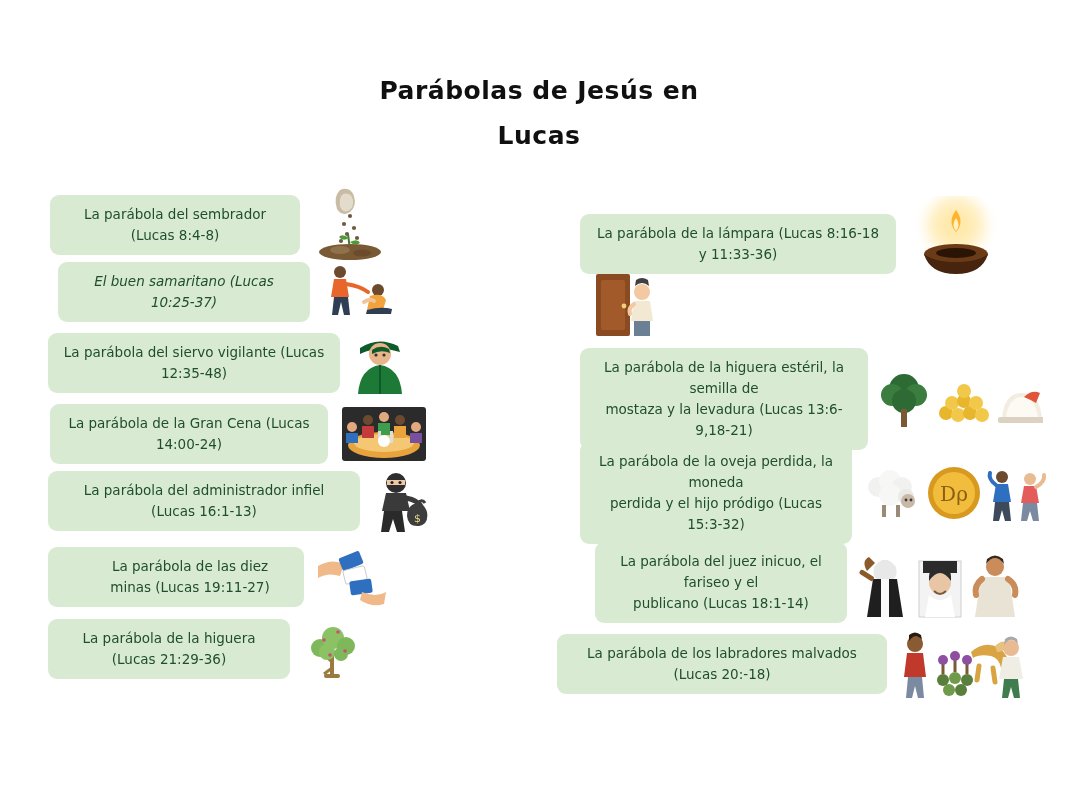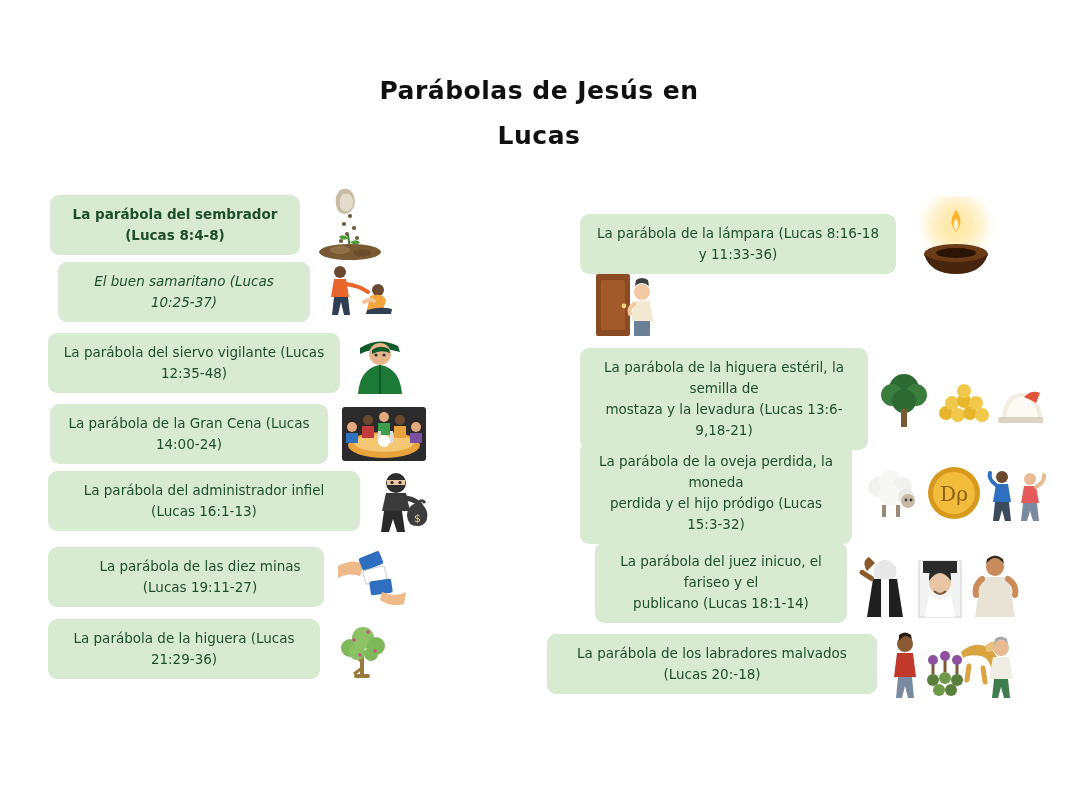--- a/index.html
+++ b/index.html
@@ -69,21 +69,21 @@
   svg { display: block; }
 </style>
 </head>
 <body>
 
 <div class="title">Parábolas de Jesús en
 Lucas</div>
 
 <div class="column col-left">
 
-  <div class="item" style="top:186px; left:10px;font-weight:bold;">
+  <div class="item" style="top:186px; left:10px;">
     <div class="pill" style="width:250px;">La parábola del sembrador (Lucas 8:4-8)</div>
     <div class="art">
       <svg width="76" height="78" viewBox="0 0 76 78">
         <path d="M30 4 q10 -4 14 6 q3 10 -4 16 q-8 5 -13 -3 q-4 -12 3 -19z" fill="#c8bca4"></path>
         <path d="M33 8 q8 -2 10 6 q1 8 -5 11 q-6 2 -8 -5 q-1 -9 3 -12z" fill="#e3dbcb"></path>
         <circle cx="40" cy="30" r="2.1" fill="#6d5b3e"></circle>
         <circle cx="34" cy="38" r="2.1" fill="#6d5b3e"></circle>
         <circle cx="44" cy="42" r="2.1" fill="#6d5b3e"></circle>
         <circle cx="37" cy="48" r="2.1" fill="#6d5b3e"></circle>
         <circle cx="47" cy="52" r="2.1" fill="#6d5b3e"></circle>
@@ -168,34 +168,34 @@
         <path d="M36 28 q12 2 16 10" stroke="#3a3a3a" stroke-width="5" fill="none" stroke-linecap="round"></path>
         <path d="M14 41 l-3 21 h8 l4 -13 l4 13 h8 l-3 -21z" fill="#2a2a2a"></path>
         <path d="M44 34 q10 -2 13 8 q2 12 -8 14 q-11 1 -12 -10 q0 -9 7 -12z" fill="#3d3d3d"></path>
         <path d="M47 34 q5 -6 8 -1" stroke="#3d3d3d" stroke-width="3" fill="none"></path>
         <text x="44" y="52" font-family="DejaVu Sans, sans-serif" font-size="11" fill="#e8d48a">$</text>
       </svg>
     </div>
   </div>
 
   <div class="item" style="top:546px; left:8px;">
-    <div class="pill" style="width:276px;padding-left:42px;">La parábola de las diez minas (Lucas 19:11-27)</div>
+    <div class="pill" style="width:256px;padding-left:42px;">La parábola de las diez minas (Lucas 19:11-27)</div>
     <div class="art">
       <svg width="76" height="62" viewBox="0 0 76 62">
         <path d="M4 20 q14 -8 26 -2 l-4 12 q-12 -4 -22 2z" fill="#f0b98a"></path>
         <rect x="26" y="8" width="22" height="14" rx="2" fill="#2f6fbf" transform="rotate(-22 37 15)"></rect>
         <rect x="30" y="22" width="22" height="14" rx="2" fill="#fff" stroke="#ccc" transform="rotate(-14 41 29)"></rect>
         <rect x="36" y="34" width="22" height="14" rx="2" fill="#2f6fbf" transform="rotate(-8 47 41)"></rect>
         <path d="M48 46 q14 6 24 0 l-2 12 q-12 4 -24 -4z" fill="#f0b98a"></path>
       </svg>
     </div>
   </div>
 
   <div class="item" style="top:618px; left:8px;">
-    <div class="pill" style="width:272px;">La parábola de la higuera (Lucas 21:29-36)</div>
+    <div class="pill" style="width:242px;">La parábola de la higuera (Lucas 21:29-36)</div>
     <div class="art">
       <svg width="66" height="62" viewBox="0 0 66 62">
         <path d="M32 58 l0 -26" stroke="#9a7b3f" stroke-width="4" fill="none"></path>
         <path d="M32 44 l-9 -8 M32 38 l10 -9 M32 50 l-8 6" stroke="#9a7b3f" stroke-width="3" fill="none"></path>
         <circle cx="20" cy="30" r="9" fill="#7fb85a"></circle>
         <circle cx="33" cy="20" r="11" fill="#8cc264"></circle>
         <circle cx="46" cy="28" r="9" fill="#7fb85a"></circle>
         <circle cx="27" cy="34" r="8" fill="#8cc264"></circle>
         <circle cx="41" cy="36" r="7" fill="#7fb85a"></circle>
         <circle cx="24" cy="22" r="1.8" fill="#c94f7c"></circle>
@@ -333,21 +333,21 @@
         <circle cx="138" cy="20" r="9" fill="#c98c5a"></circle>
         <path d="M129 17 q9 -12 18 0 l-1 -5 q-8 -7 -16 0z" fill="#3a2a1a"></path>
         <path d="M124 30 h28 l6 40 h-40z" fill="#e9e3d6"></path>
         <path d="M125 32 q-8 6 -6 16" stroke="#c98c5a" stroke-width="6" fill="none" stroke-linecap="round"></path>
         <path d="M151 32 q9 6 7 16" stroke="#c98c5a" stroke-width="6" fill="none" stroke-linecap="round"></path>
       </svg>
     </div>
   </div>
 
   <div class="item" style="top:628px; left:2px;">
-    <div class="pill" style="width:330px;">La parábola de los labradores malvados (Lucas 20:-18)</div>
+    <div class="pill" style="width:330px;margin-left:10px;">La parábola de los labradores malvados (Lucas 20:-18)</div>
     <div class="art">
       <svg width="130" height="72" viewBox="0 0 130 72">
 
         <circle cx="18" cy="16" r="8" fill="#8a5a32"></circle>
         <path d="M12 13 q6 -9 13 -1 l-1 -5 q-6 -5 -12 0z" fill="#2a1a10"></path>
         <path d="M10 25 h16 l3 24 h-22z" fill="#c0392b"></path>
         <path d="M11 49 l-2 21 h6 l3 -12 l3 12 h6 l-2 -21z" fill="#7a8aa0"></path>
 
         <g>
           <circle cx="46" cy="52" r="6" fill="#5a7f3c"></circle>

